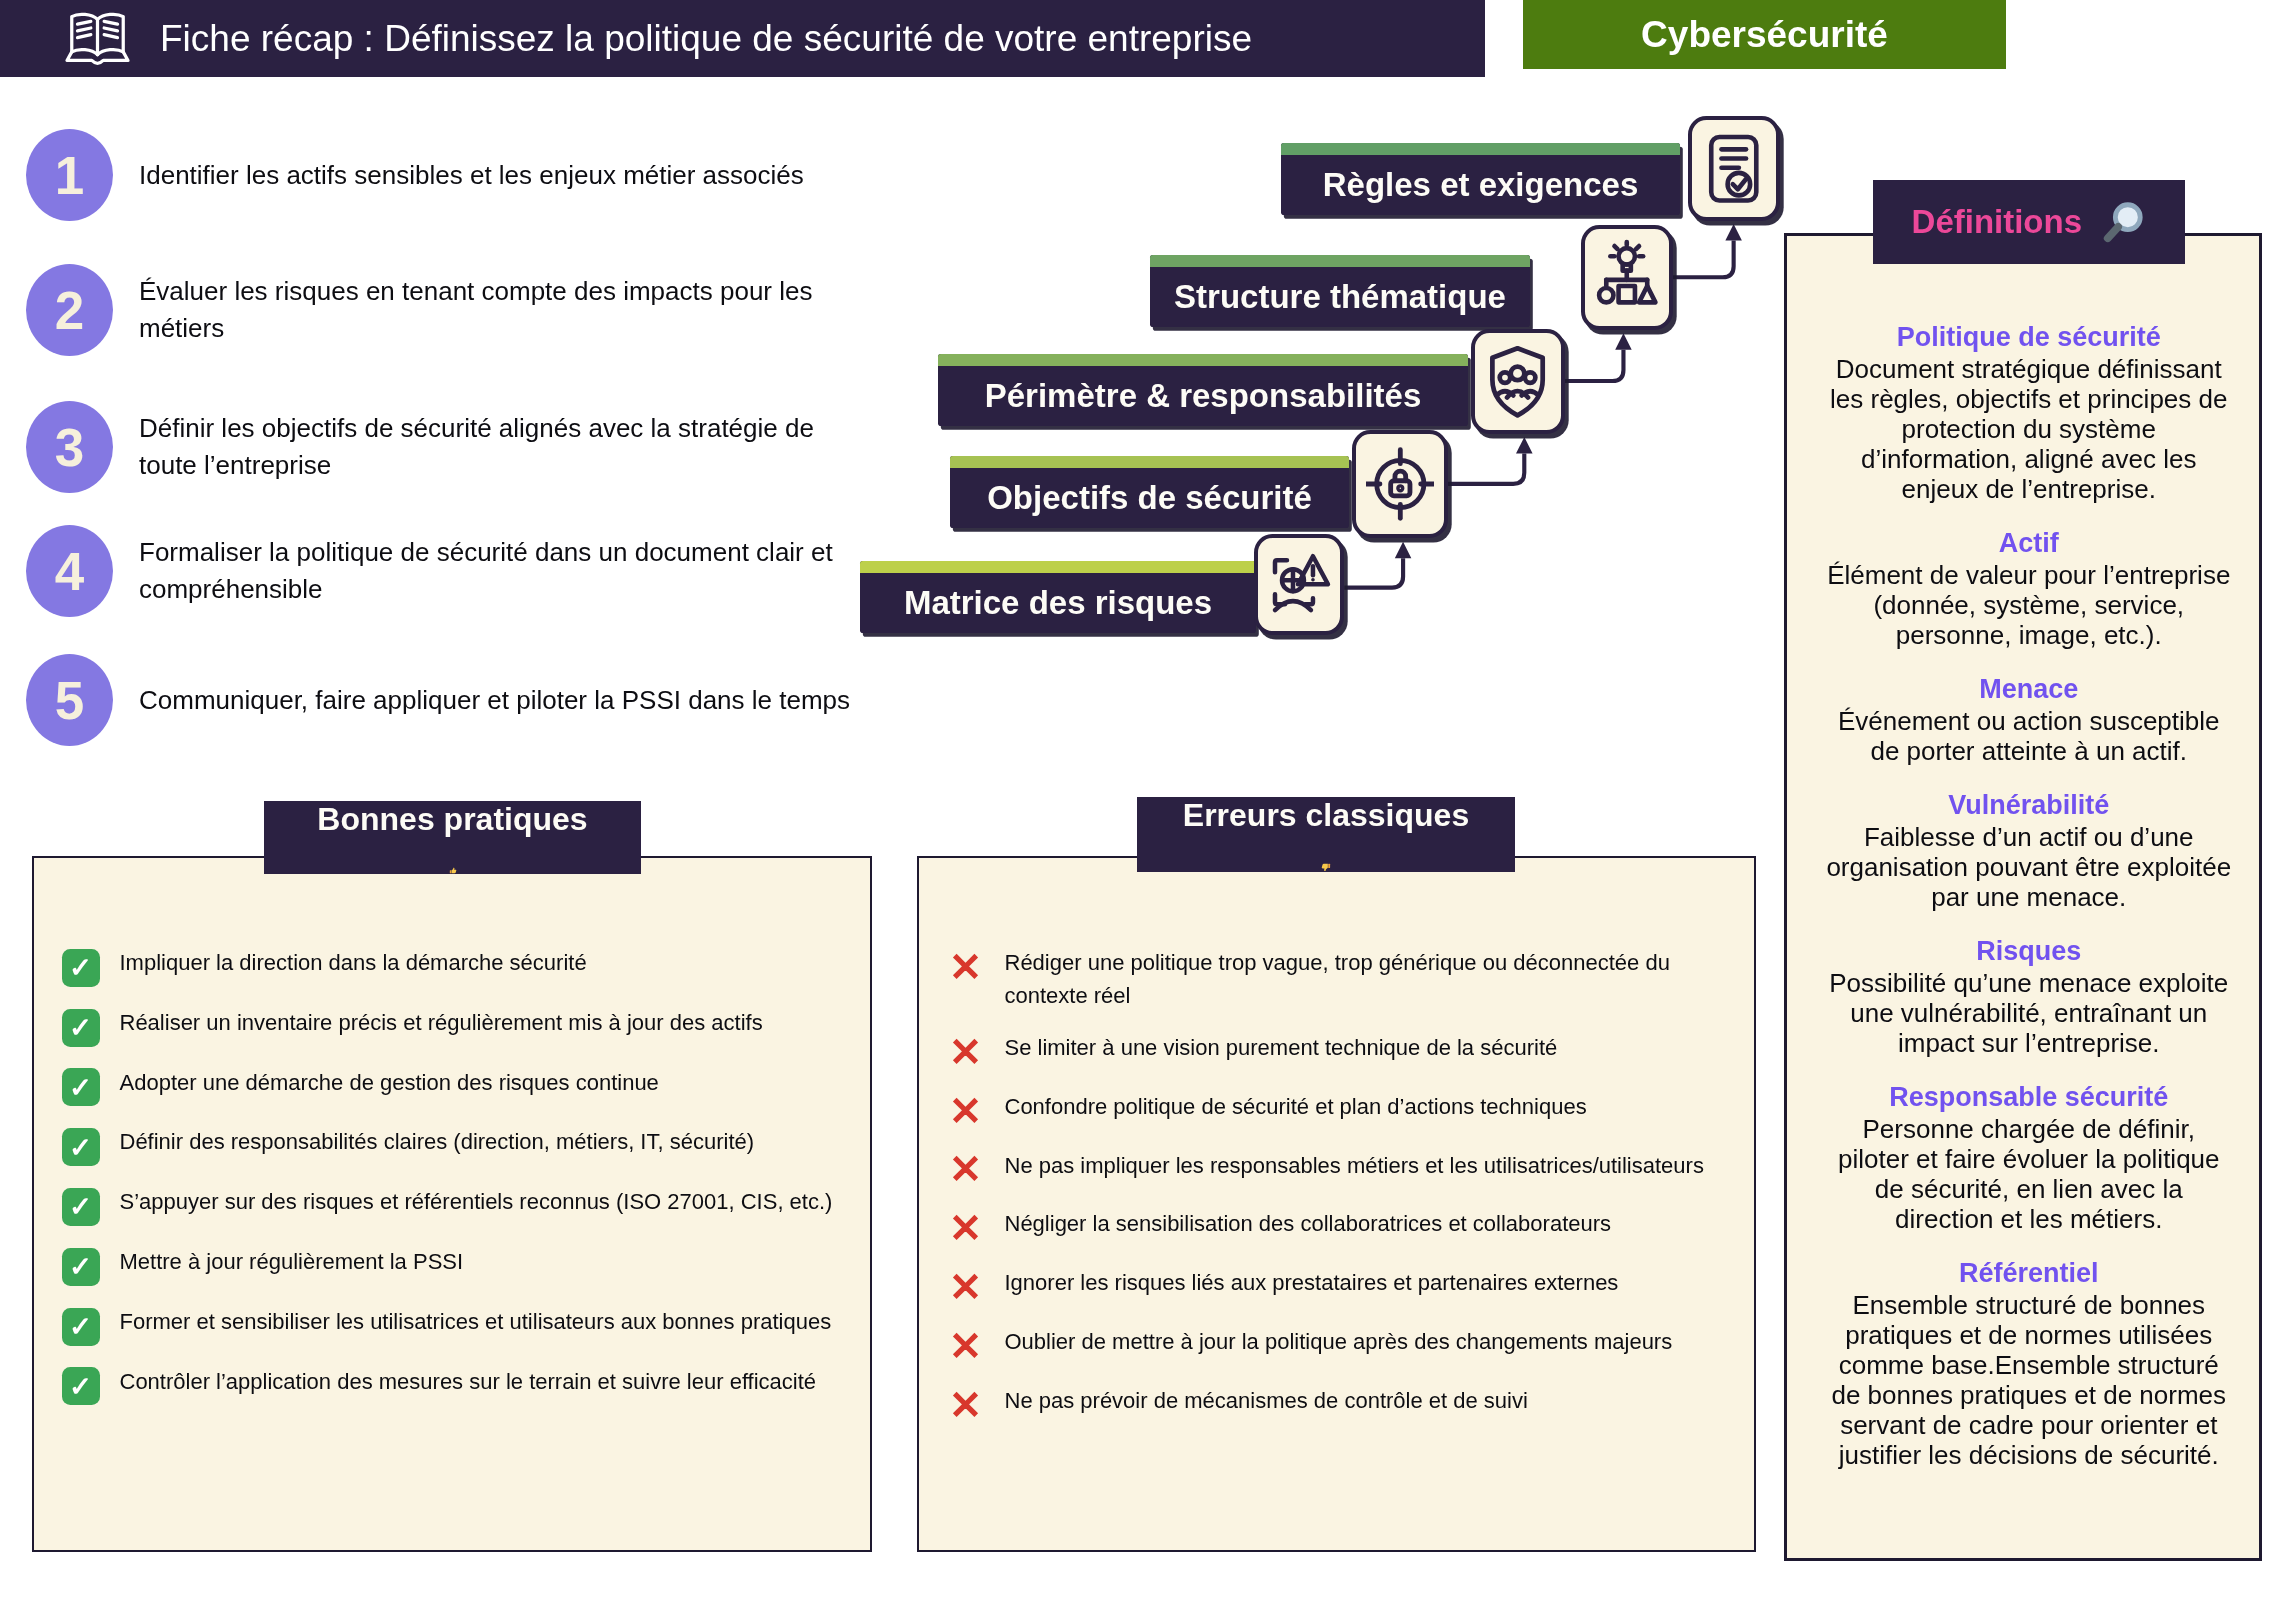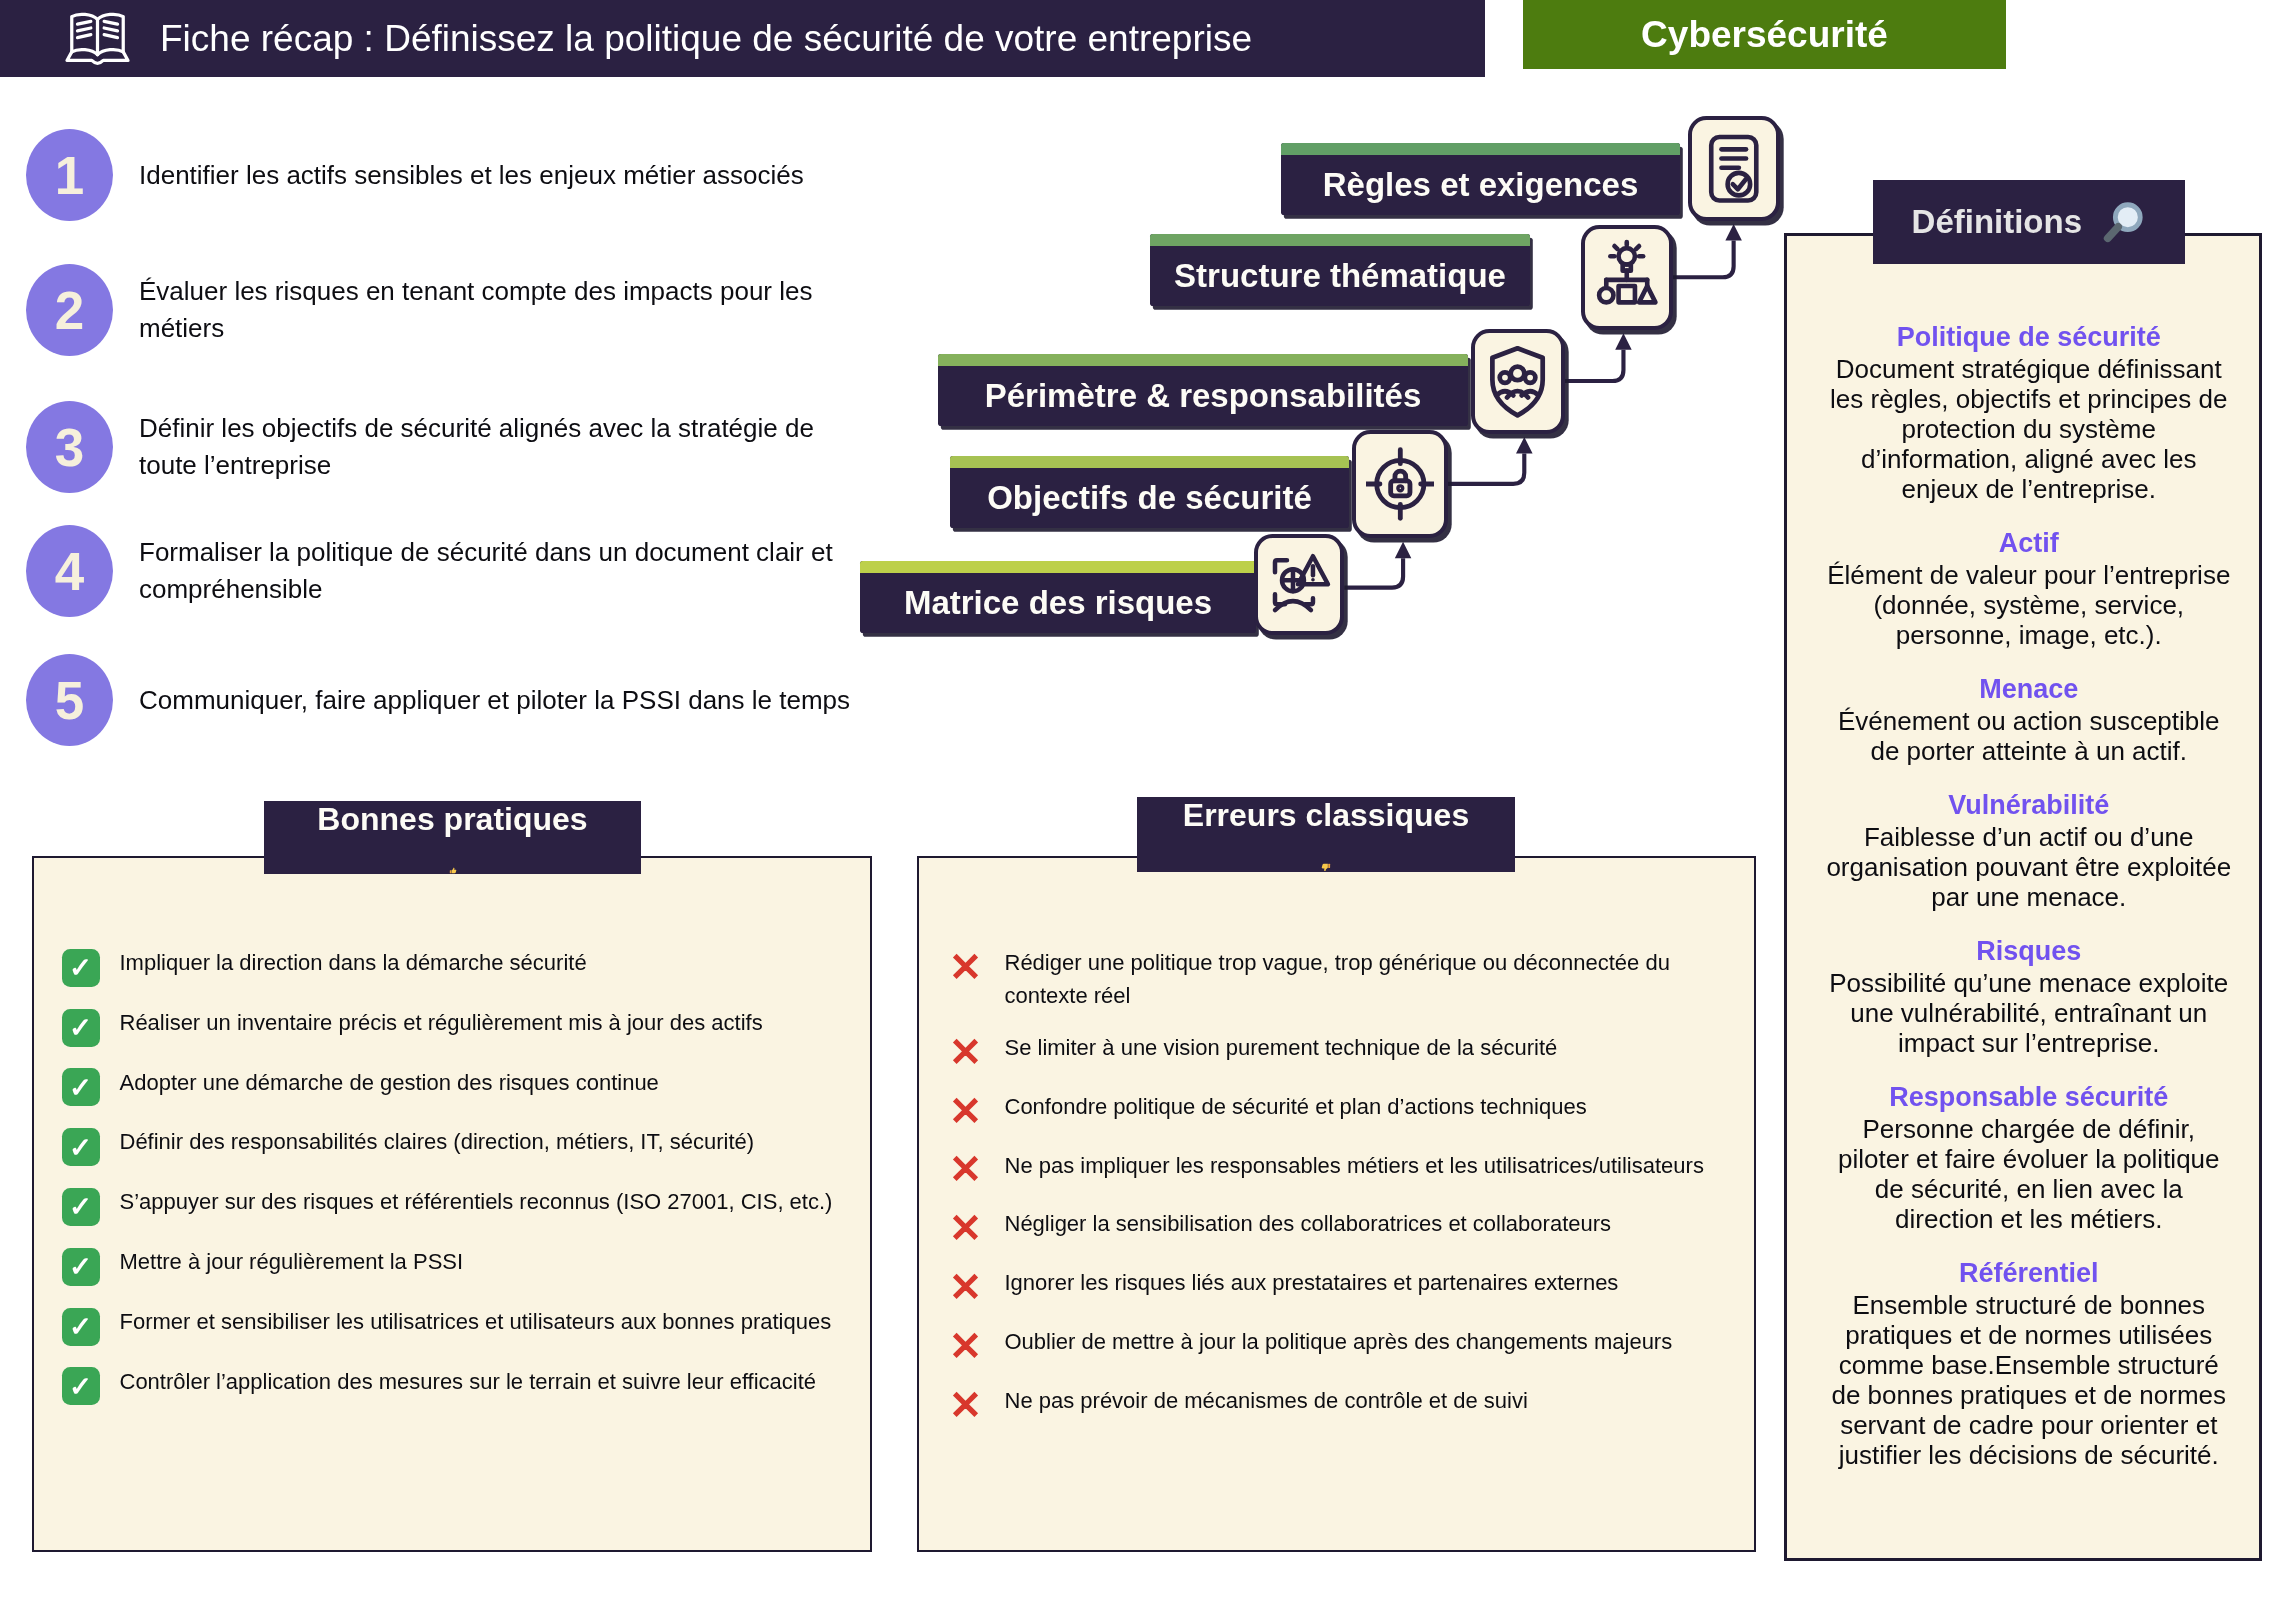--- a/index.html
+++ b/index.html
@@ -32,21 +32,21 @@
             z-index:3;display:flex;align-items:center;justify-content:center;box-sizing:border-box;
             box-shadow:3.7px 4.6px 0 rgba(30,25,48,.9);}
   .icon-box svg{width:78%;height:80%;}
   .connectors{position:absolute;left:0;top:0;width:2292px;height:1616px;z-index:2;pointer-events:none;}
 
   
   .def-panel{position:absolute;left:1784px;top:233px;width:478px;height:1328px;background:#faf4e2;
              border:3.7px solid #1e1930;box-sizing:border-box;padding:84px 27.5px 18.4px 39px;}
   .def-header{position:absolute;left:1873px;top:180px;width:312px;height:84px;background:#2b2142;
               display:flex;align-items:center;justify-content:center;gap:18.4px;z-index:4;}
-  .def-header .t{color:#e5e5e5;font-size:33px;font-weight:700;}
+  .def-header .t{color:#ec4899;font-size:33px;font-weight:700;}
   .def-header svg{width:46px;height:46px;}
   .def-block{margin-bottom:22px;text-align:center;}
   .def-term{color:#7152ef;font-size:27px;font-weight:700;line-height:34px;}
   .def-body{font-size:26px;line-height:30px;color:#0d0d12;}
 
   
   .list-box{position:absolute;background:#faf4e2;border:2.8px solid #1e1930;box-sizing:border-box;}
   .gp-box{left:32px;top:856px;width:840px;height:696px;}
   .err-box{left:917px;top:856px;width:839px;height:696px;}
   .box-header{position:absolute;background:#2b2142;display:flex;align-items:center;justify-content:center;
@@ -105,21 +105,21 @@
   </div>
   <div class="step" style="top:654px;">
     <div class="step-circle">5</div>
     <div class="step-text">Communiquer, faire appliquer et piloter la PSSI dans le temps</div>
   </div>
 
   <div class="bar" style="left:1281px;top:131px;width:399px;height:72px;">
     <div class="strip" style="background: rgb(97, 159, 102);"></div>
     <div class="bar-label">Règles et exigences</div>
   </div>
-  <div class="bar" style="left:1150px;top:222px;width:380px;height:72px;text-align:right;">
+  <div class="bar" style="left:1150px;top:243px;width:380px;height:72px;text-align:right;">
     <div class="strip" style="background: rgb(110, 164, 99);"></div>
     <div class="bar-label">Structure thématique</div>
   </div>
   <div class="bar" style="left:938px;top:342px;width:530px;height:72px;">
     <div class="strip" style="background: rgb(133, 177, 92);"></div>
     <div class="bar-label">Périmètre &amp; responsabilités</div>
   </div>
   <div class="bar" style="left:950px;top:444px;width:399px;height:72px;">
     <div class="strip" style="background: rgb(166, 194, 83);"></div>
     <div class="bar-label">Objectifs de sécurité</div>

